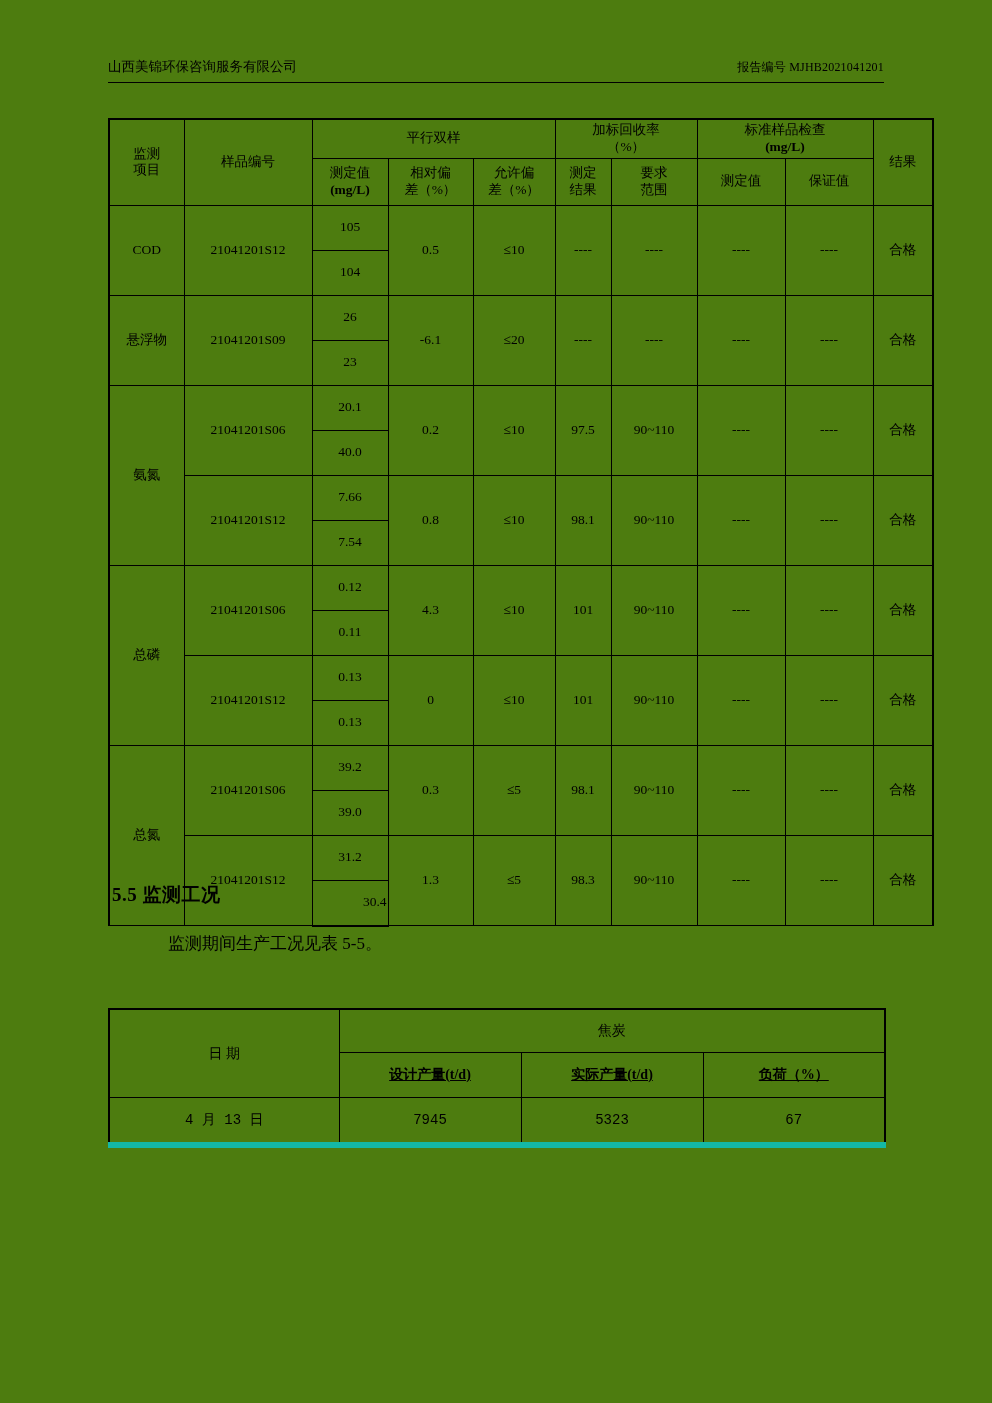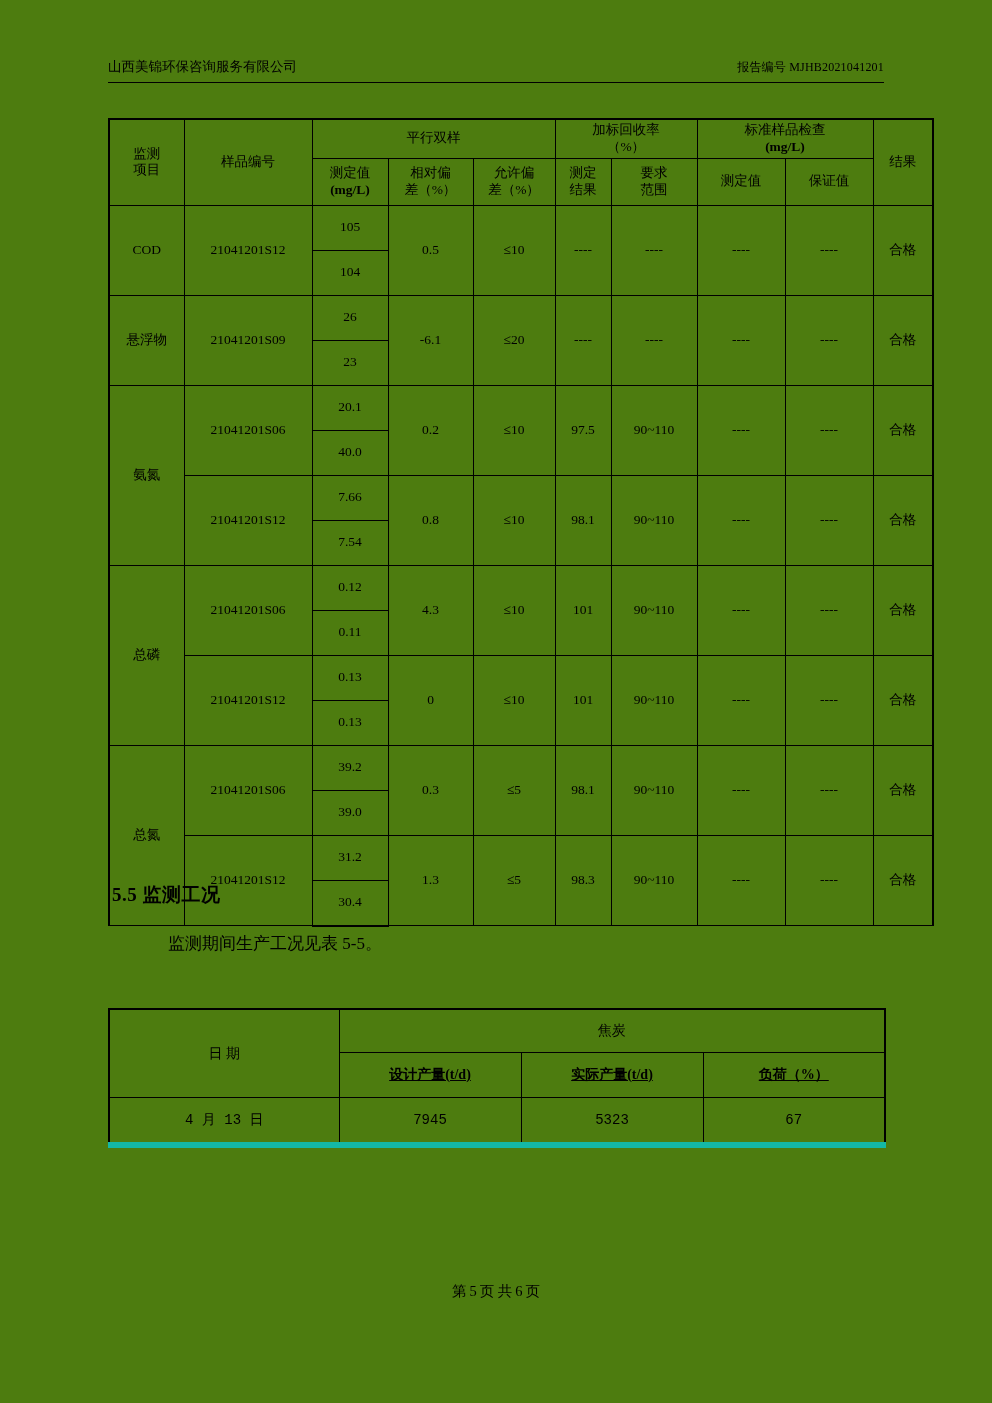--- a/index.html
+++ b/index.html
@@ -50,21 +50,21 @@
     font-weight: normal;
     padding: 2px 1px;
     line-height: 1.25;
   }
   .qa-table .top-border td,
   .qa-table .top-border th { border-top: 2px solid #000; }
   .qa-table tr.head-row th { height: 30px; }
   .qa-table tr.head-row2 th { height: 42px; }
   .qa-table .outer-left { border-left: 2px solid #000000; text-align: center; }
   .qa-table .outer-right { border-right: 2px solid #000; }
-  .qa-table .bottom-thick td { border-bottom: 2px solid #000; }
+  .qa-table .bottom-thick td { border-bottom: 2px solid #000; text-align: right; }
   .bold { font-weight: bold; }
   .val-cell { height: 40px; }
   .grp-line-top { border-top: 1.7px solid #000 !important; margin-left: 8px; }
 
   
   .sec-title {
     position: absolute;
     left: 112px;
     top: 882px;
     font-size: 19px;
@@ -338,17 +338,14 @@
       </tr>
       <tr>
         <td class="h3 ol thick-bottom">4 月 13 日</td>
         <td class="h3 thick-bottom">7945</td>
         <td class="h3 thick-bottom">5323</td>
         <td class="h3 thick-bottom orr">67</td>
       </tr>
     </tbody>
   </table>
 
-  <div class="footer">
-    <span>第</span><span class="num">5</span><span>页 共</span><span class="num">6</span><span>页</span>
-  </div>
 
 </div>
 
 </body></html>

